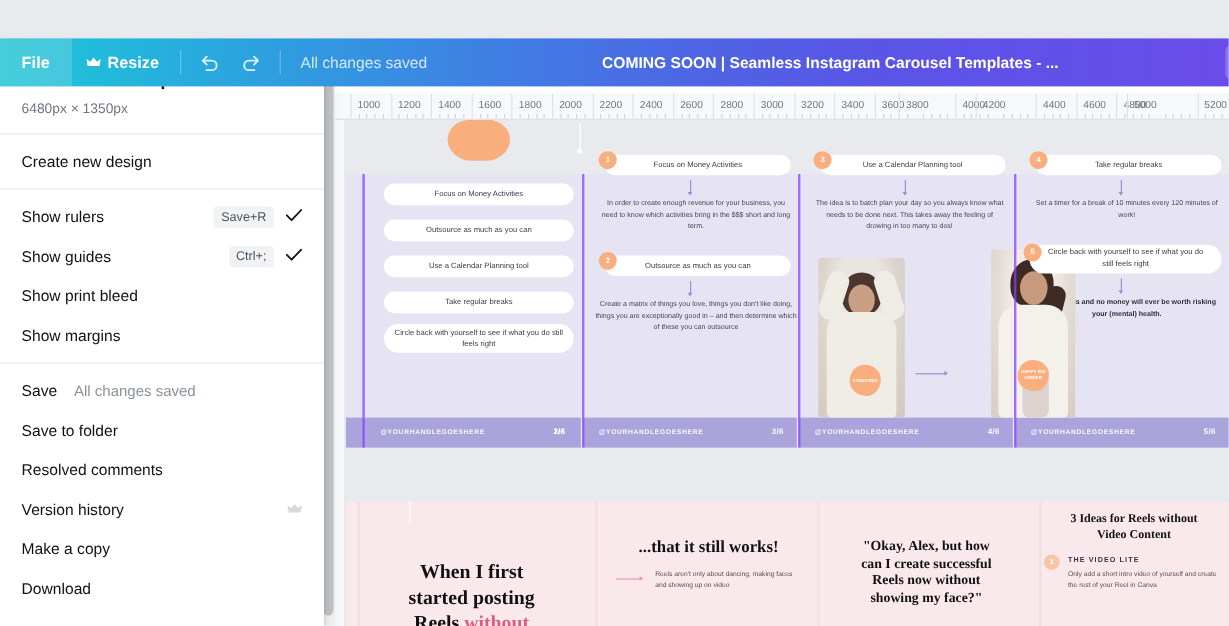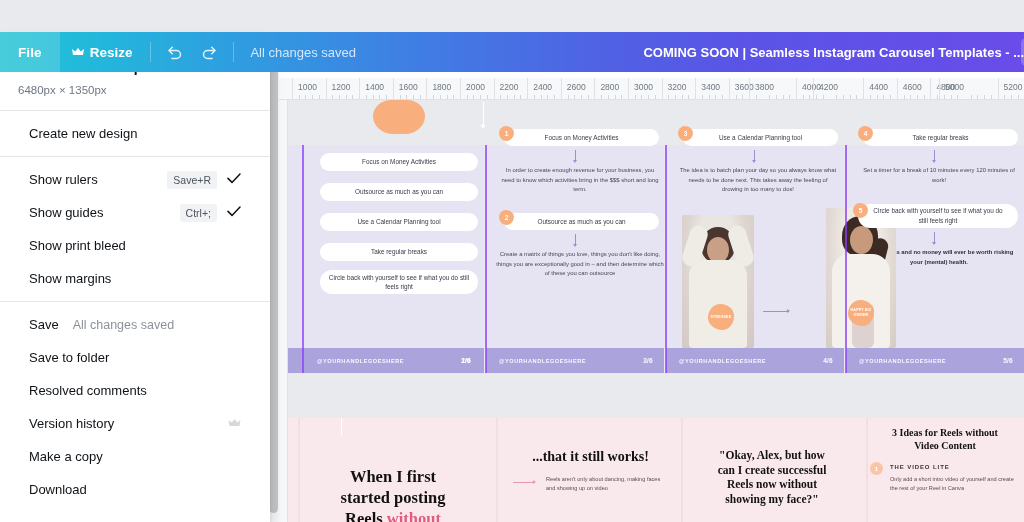--- a/index.html
+++ b/index.html
@@ -28,21 +28,21 @@
     color: #fff; font-size: 13.5px; font-weight: bold;
   }
   .tb-sep { width: 1px; height: 20px; background: rgba(255,255,255,.28); margin: 0 6px; }
   .tb-icon { display: inline-flex; align-items: center; }
   .tb-undo { padding: 0 9px; opacity: .85; }
   .tb-saved {
     color: rgba(255,255,255,.78); font-size: 13px; font-weight: normal;
     padding: 0 10px; white-space: nowrap;
   }
   .tb-title {
-    position: absolute; left: 0; right: 0; text-align: right;
+    position: absolute; left: 0; right: 0; text-align: center;
     color: #fff; font-size: 13px; font-weight: bold; pointer-events: none;
     white-space: nowrap; overflow: hidden;
     padding-left: 360px;
   }
   .tb-right { margin-left: auto; display: flex; align-items: center; padding-right: 0; }
   .tb-share {
     background: rgba(255,255,255,.22); color: #fff; font-size: 13px; font-weight: bold;
     border-radius: 5px; height: 28px; display: flex; align-items: center;
     padding: 0 14px; margin-right: -34px;
   }
@@ -55,21 +55,21 @@
     overflow: hidden;
   }
   .menu-head { padding: 16px 18px 14px 18px; }
   .menu-title-row { display: flex; align-items: center; gap: 10px; }
   .menu-title {
     font-size: 15.5px; font-weight: bold; color: #0e1318; letter-spacing: -.2px;
     white-space: nowrap; overflow: hidden; flex: 1;
   }
   .menu-dims { font-size: 11.5px; color: #6e7782; margin-top: 7px; }
   .menu-divider { height: 1px; background: #e4e6e8; margin: 0; }
-  .menu-group { padding: 6px 11px; text-align: right; }
+  .menu-group { padding: 6px 0; text-align: right; }
   .menu-row {
     height: 33px; display: flex; align-items: center; padding: 0 18px;
     font-size: 13px; color: #0e1318; white-space: nowrap;
   }
   .menu-row .label { flex: 0 0 auto; }
   .menu-row .sub { color: #8b929b; font-size: 12.5px; margin-left: 14px; }
   .menu-row .spacer { flex: 1 1 auto; }
   .kbd {
     background: #f1f2f4; color: #4c545e; font-size: 10.5px;
     border-radius: 3px; padding: 3px 6px; margin-right: 10px;

